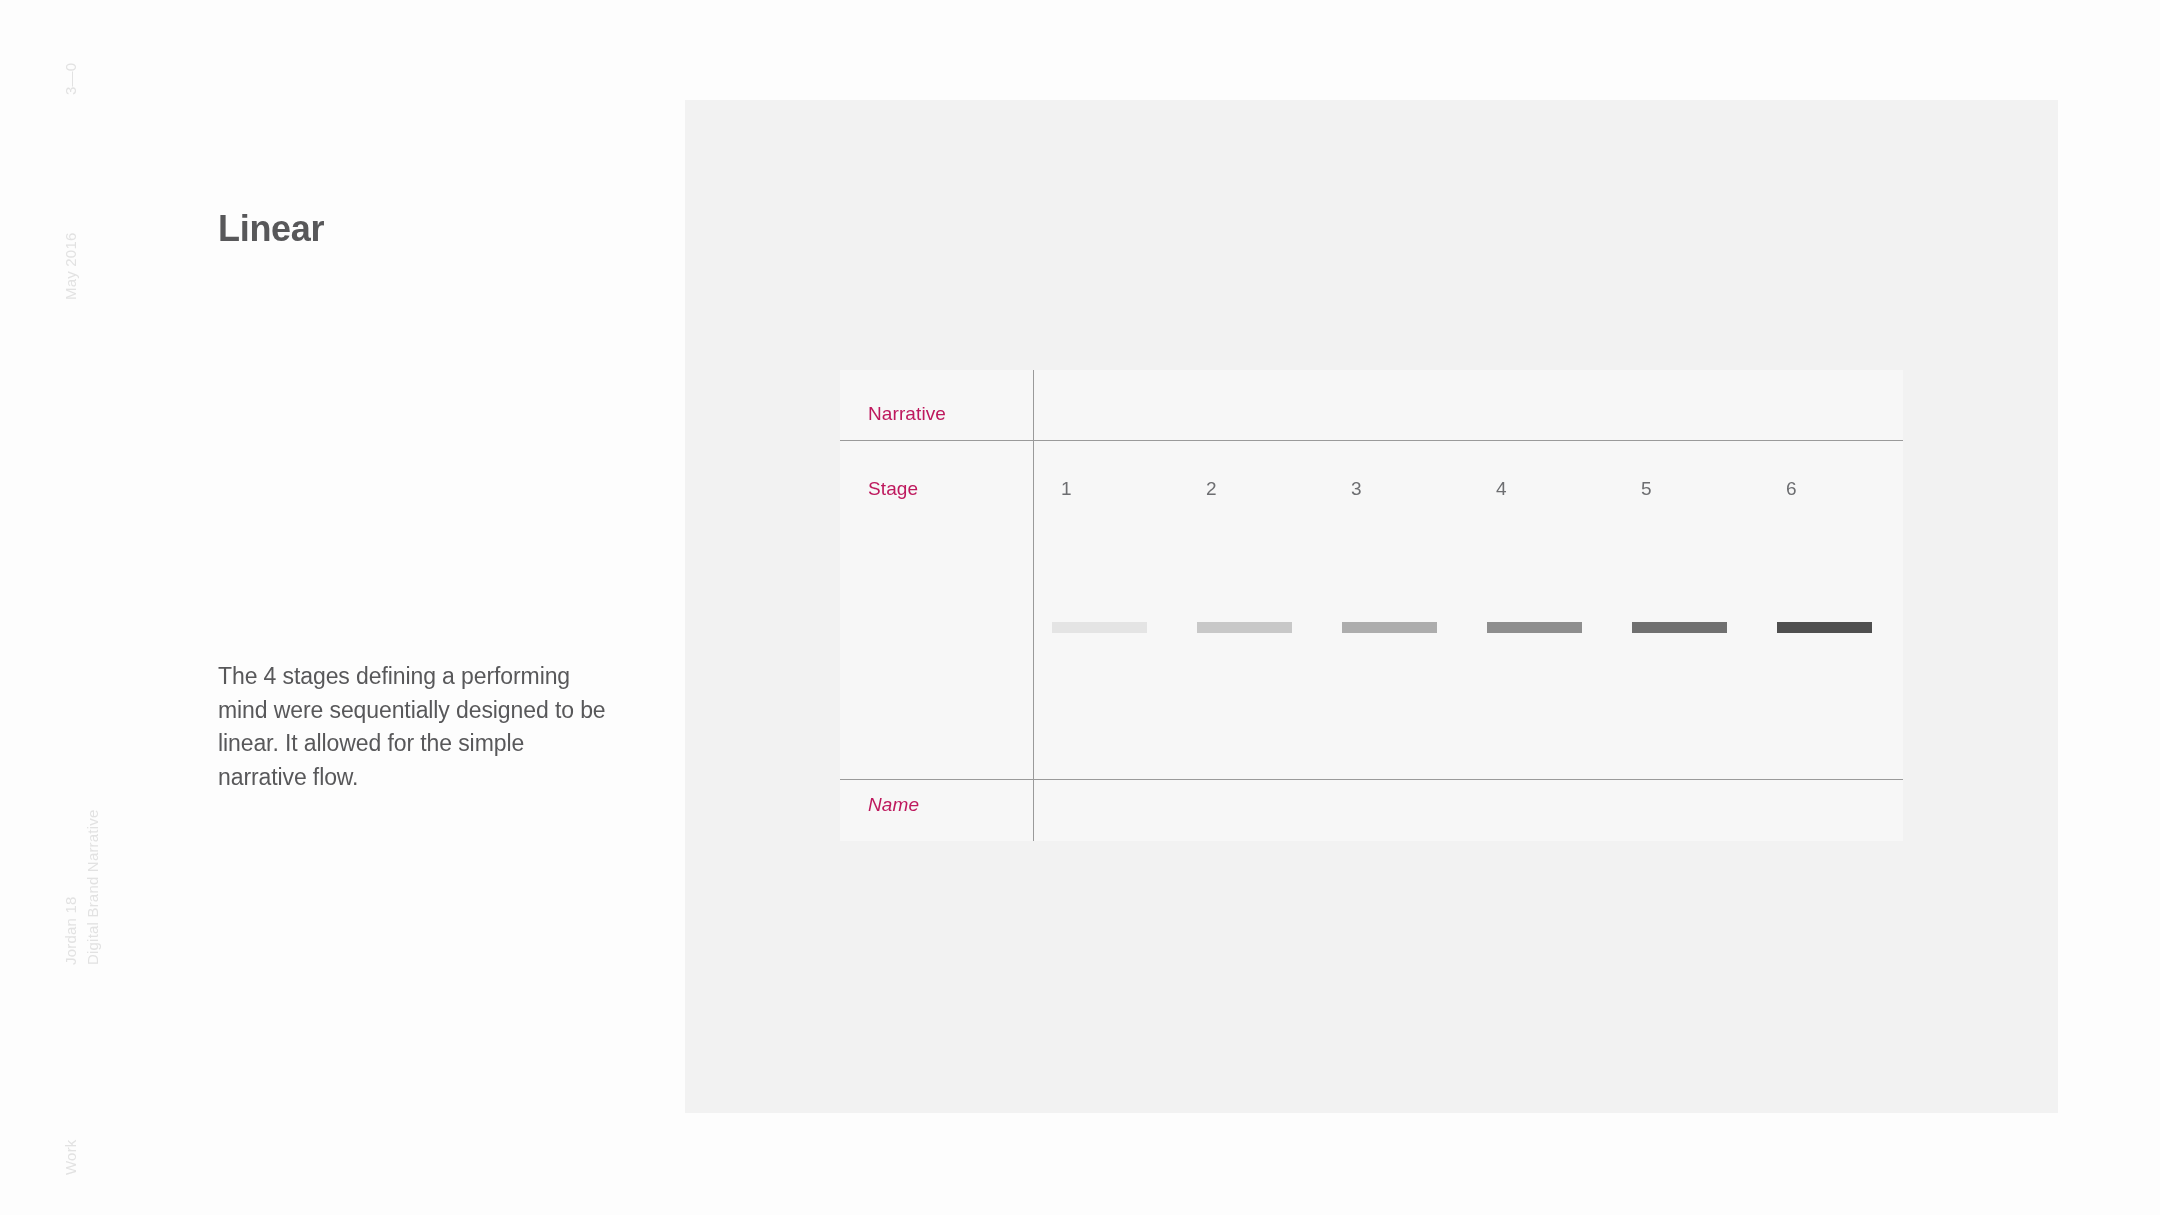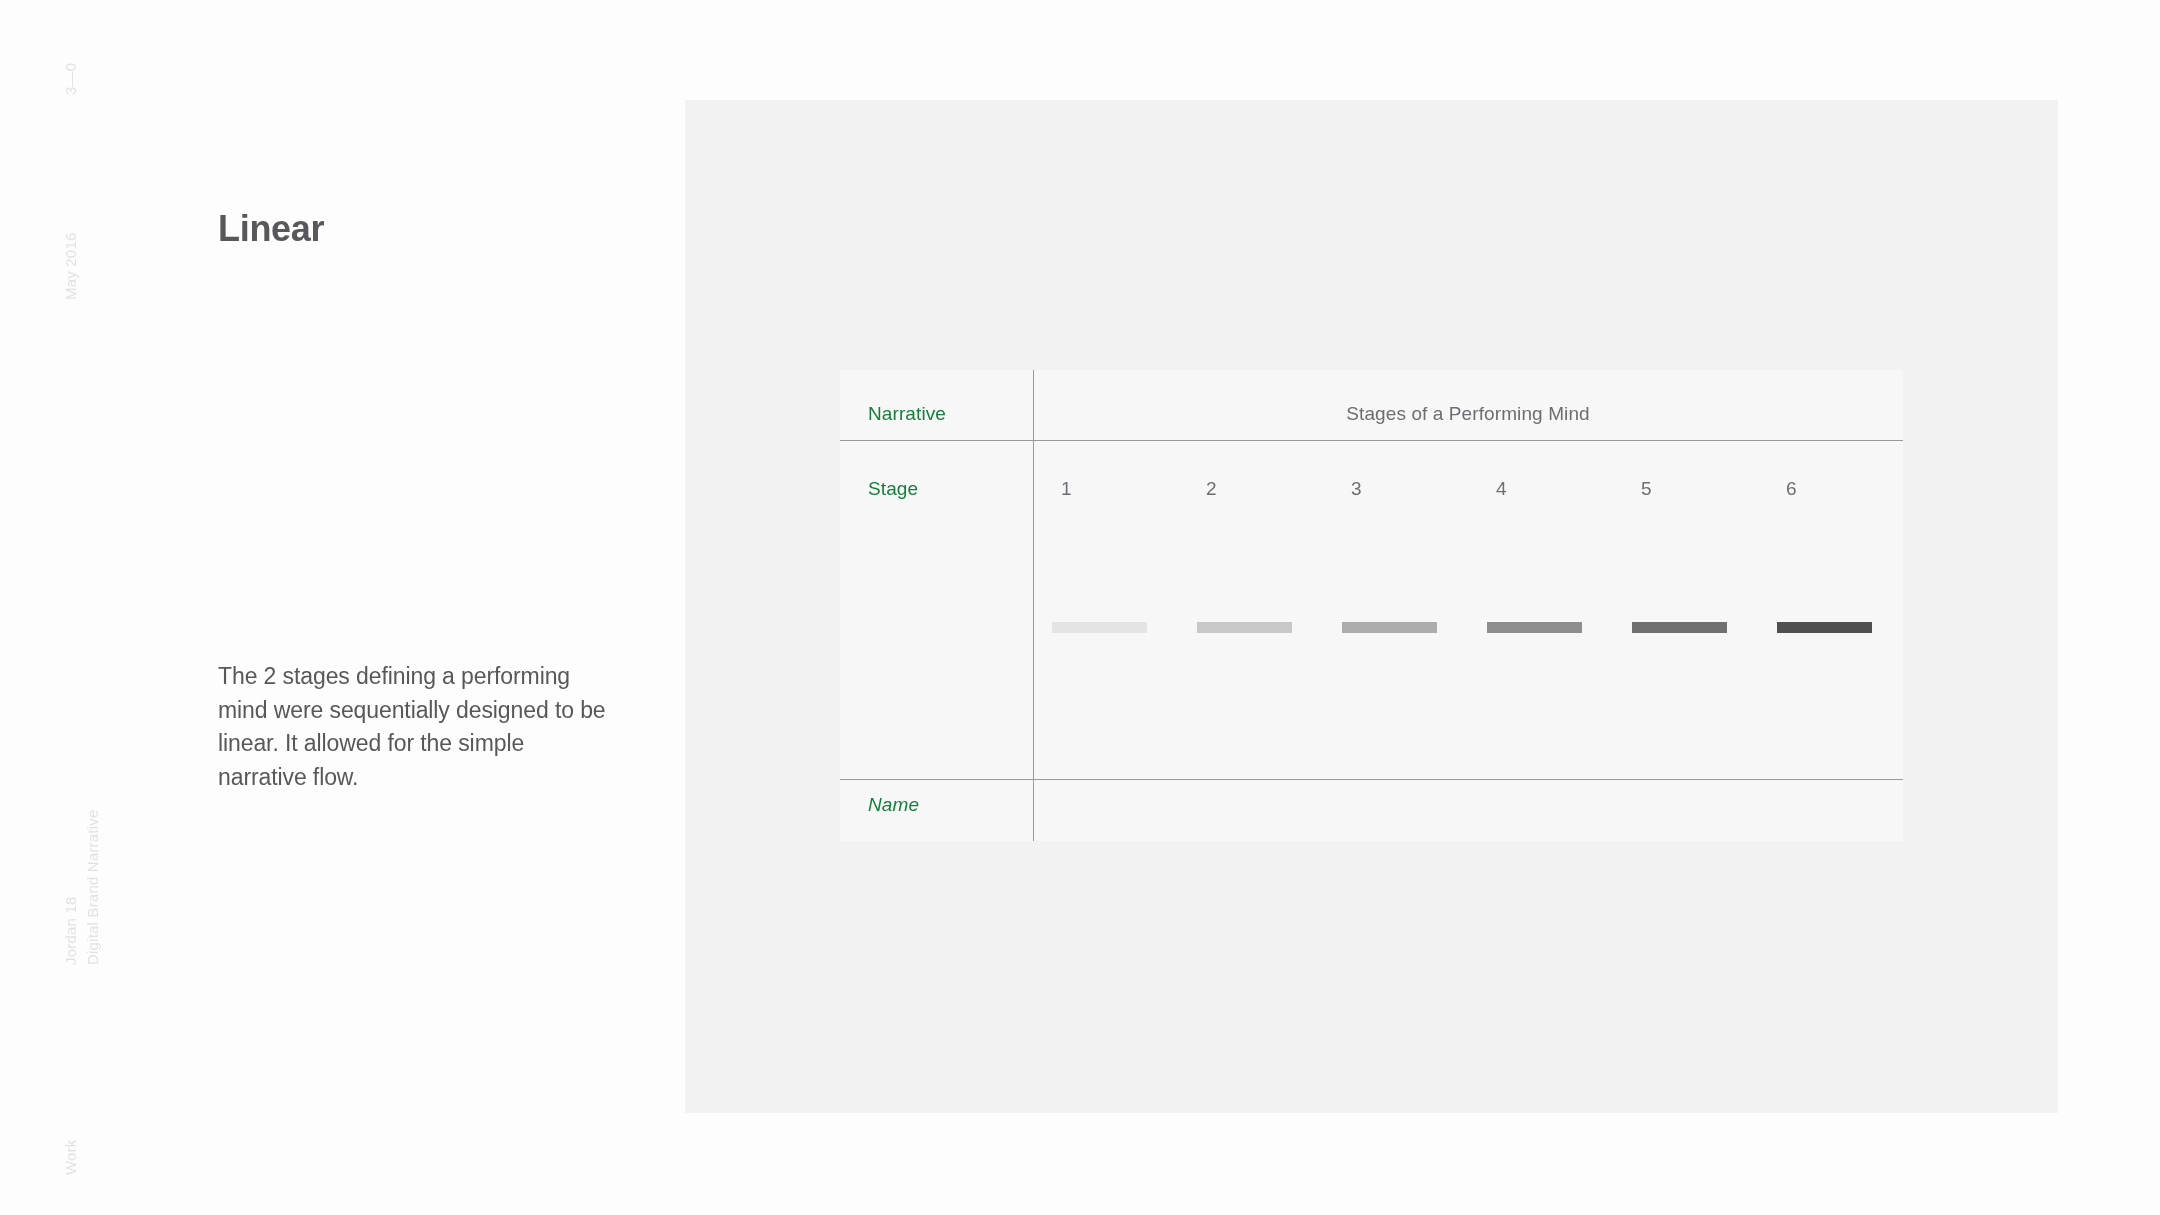--- a/index.html
+++ b/index.html
@@ -98,21 +98,21 @@
     left: 0;
     width: 100%;
     display: flex;
   }
   .cell-label {
     width: 193px;
     flex: 0 0 193px;
     padding-left: 28px;
     box-sizing: border-box;
     font-size: 19px;
-    color: #15803d;
+    color: #be185d;
     letter-spacing: 0.1px;
   }
   .cell-wide {
     flex: 1;
     text-align: center;
     font-size: 19px;
     color: #6d6e71;
     letter-spacing: 0.1px;
   }
   .stage-cells {
@@ -179,32 +179,31 @@
   <div class="rail-label rail-slide">3—0</div>
   <div class="rail-label rail-date">May 2016</div>
   <div class="rail-label rail-client">Jordan 18</div>
   <div class="rail-label rail-project">Digital Brand Narrative</div>
   <div class="rail-label rail-section">Work</div>
 </div>
 
 <div class="content">
   <h1 class="page-title">Linear</h1>
   <div class="body-copy">
-    <p>The 2 stages defining a performing mind were sequentially designed to be linear. It allowed for the simple narrative flow.</p>
+    <p>The 4 stages defining a performing mind were sequentially designed to be linear. It allowed for the simple narrative flow.</p>
   </div>
 </div>
 
 <div class="panel" style="background: rgb(242, 242, 242);">
 
   <div class="table-card" style="background: rgb(247, 247, 247);">
     <div class="tbl">
 
       <div class="row row-header">
         <div class="cell-label">Narrative</div>
-        <div class="cell-wide">Stages of a Performing Mind</div>
       </div>
 
       <div class="hr hr-top" style="background: rgb(154, 154, 154);"></div>
 
       <div class="row row-stage">
         <div class="cell-label">Stage</div>
         <div class="stage-cells">
           <div>1</div>
           <div>2</div>
           <div>3</div>

